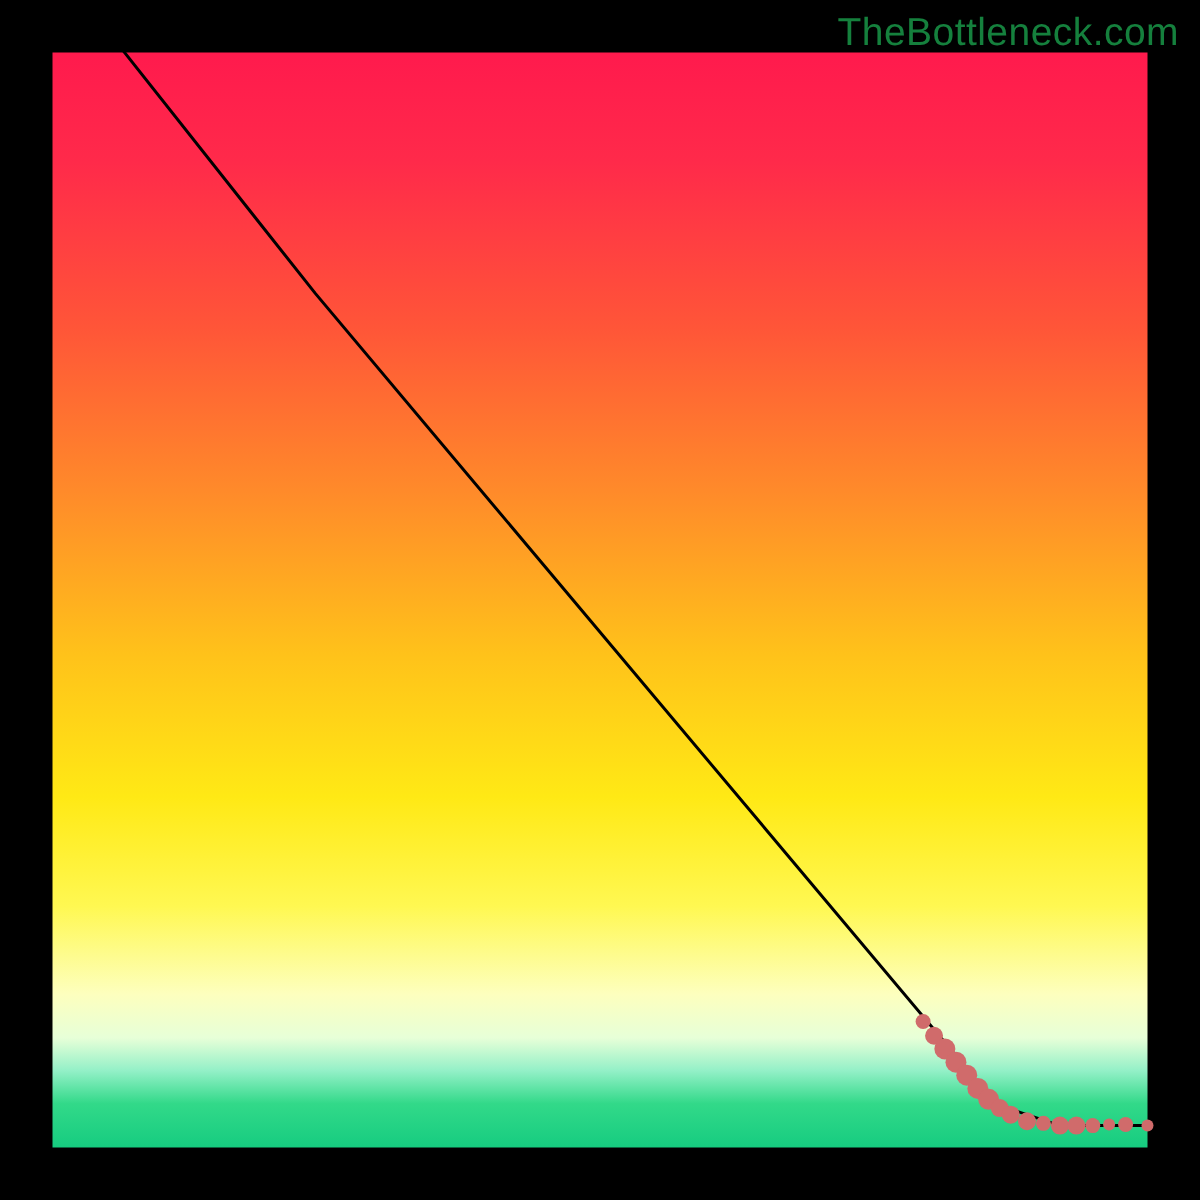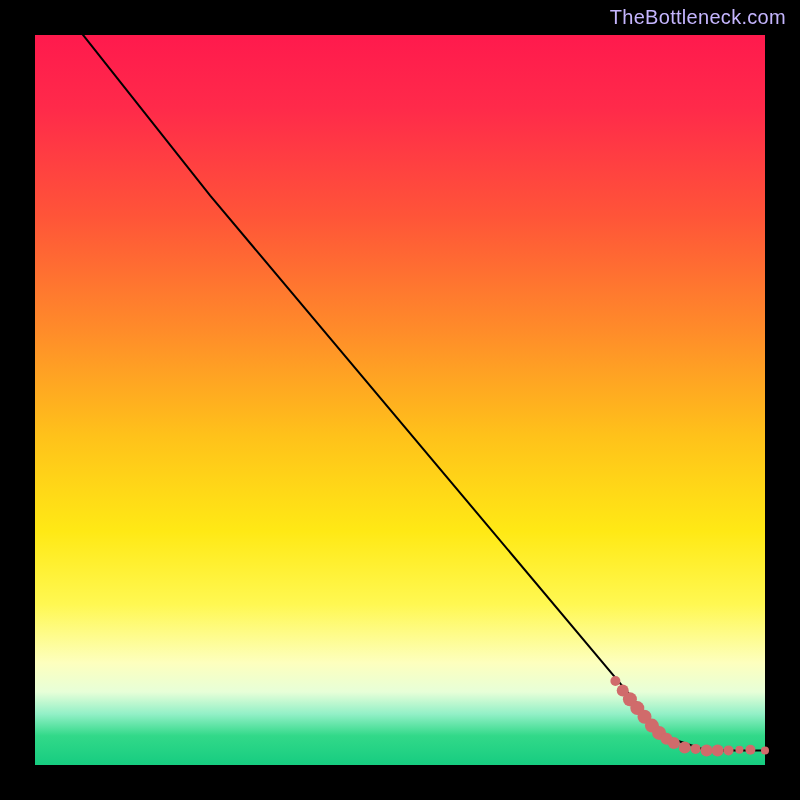--- a/index.html
+++ b/index.html
@@ -29,22 +29,22 @@
       #e7ffd8 90%,
       #93f0c7 93%,
       #32d989 96%,
       #16cc80 100%
     );
   }
   .watermark {
     position: absolute;
     top: 6px;
     right: 14px;
-    color: #c4b5fd;
-    font-size: 20px;
+    color: #15803d;
+    font-size: 26px;
     font-weight: 500;
     letter-spacing: 0.3px;
     margin-left: 43px;
   }
   svg.plot {
     position: absolute;
     left: 35px;
     top: 35px;
     width: 730px;
     height: 730px;

